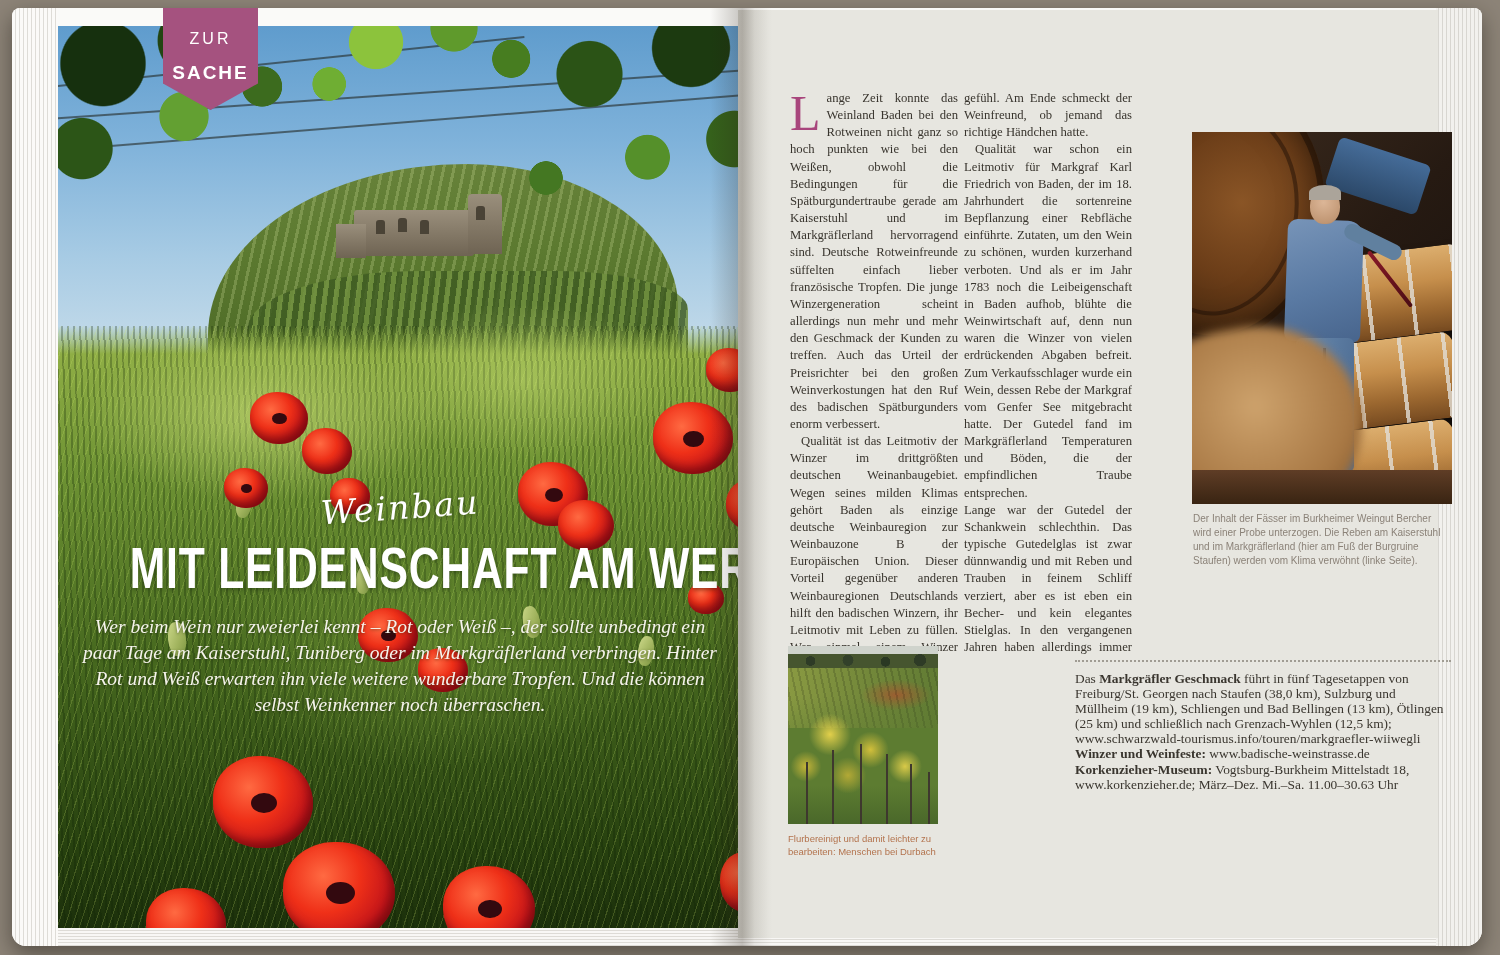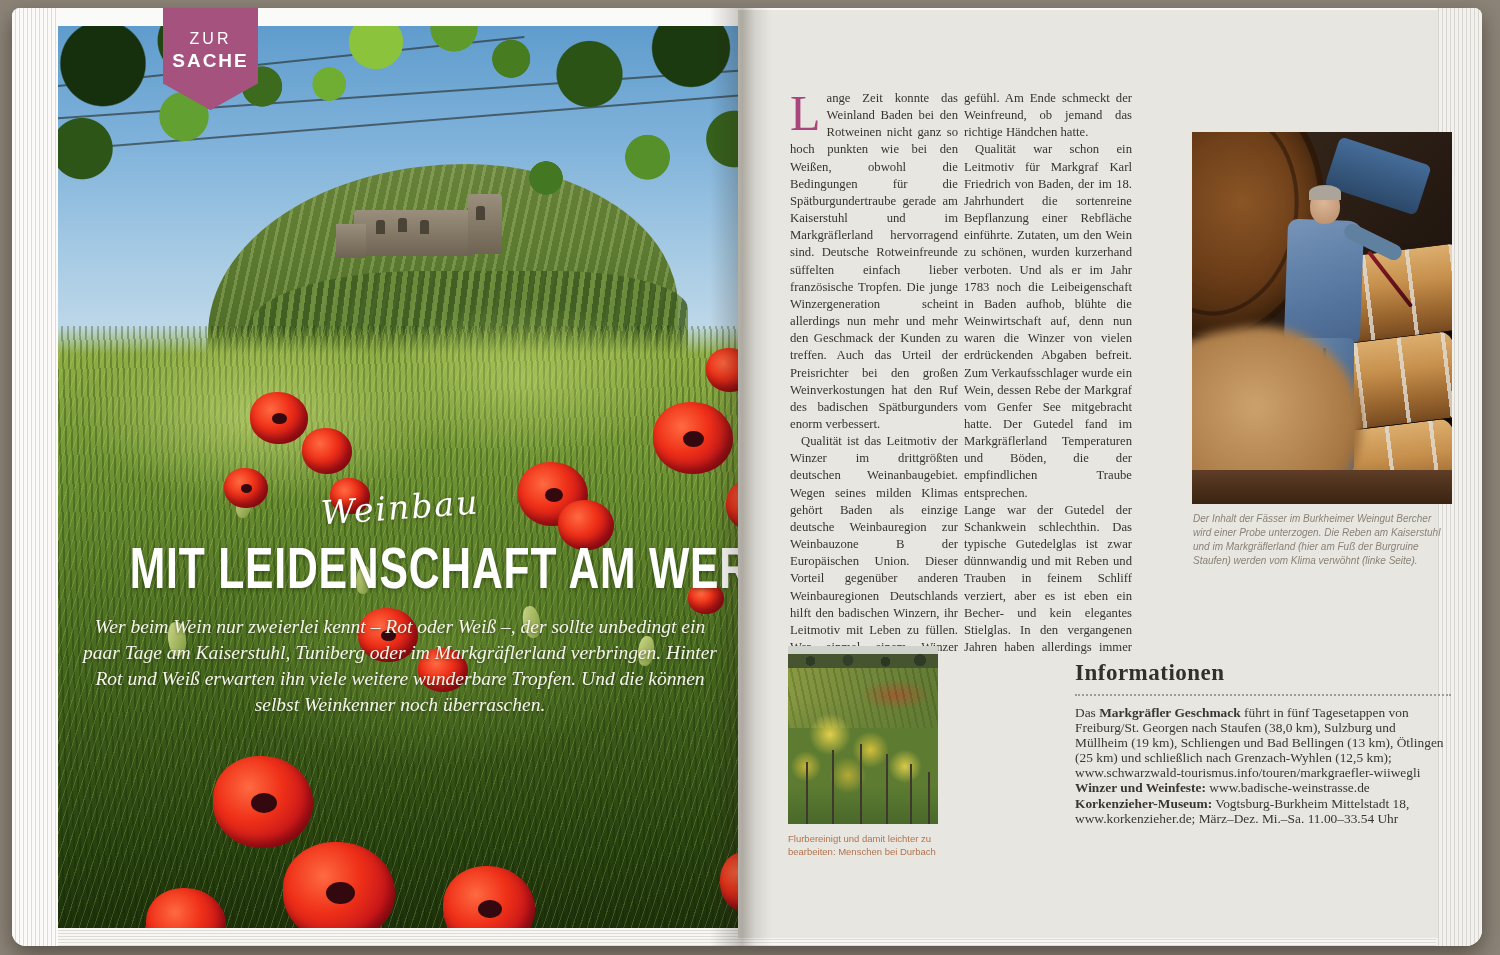--- a/index.html
+++ b/index.html
@@ -74,21 +74,21 @@
     font-family:"Liberation Sans",sans-serif;font-weight:bold;font-size:52px;letter-spacing:1px;
     text-shadow:0 2px 5px rgba(20,35,10,.4);}
   .hero-title>span{display:inline-block;transform:scale(.82,1.1);white-space:nowrap;}
   .hero-intro{position:absolute;left:24px;top:588px;width:636px;text-align:center;color:#f6f4ec;
     font-style:italic;font-size:19.5px;line-height:26px;text-shadow:0 1px 3px rgba(25,40,10,.55);}
   
   .badge{position:absolute;left:151px;top:0;width:95px;height:102px;background:#a5527f;z-index:6;
     clip-path:polygon(0 0,100% 0,100% 74%,50% 100%,0 74%);text-align:center;color:#fff;
     font-family:"Liberation Sans",sans-serif;box-shadow:0 2px 6px rgba(0,0,0,.3);}
   .badge .t1{margin-top:22px;font-size:16px;letter-spacing:3px;font-weight:normal;}
-  .badge .t2{margin-top:2px;font-size:19px;letter-spacing:2px;font-weight:bold;}
+  .badge .t2{margin-top:14px;font-size:19px;letter-spacing:2px;font-weight:bold;}
   
   .gutter{position:absolute;left:698px;top:0;width:62px;height:100%;z-index:5;pointer-events:none;
     background:linear-gradient(to right,rgba(40,30,20,0) 0%,rgba(40,30,20,.20) 42%,rgba(40,30,20,.26) 52%,rgba(40,30,20,.08) 72%,rgba(40,30,20,0) 100%);}
   
   .pageR{position:absolute;left:726px;top:2px;width:700px;height:928px;
     background:linear-gradient(to right,#dbdad3 0,#e7e6e0 30px,#e7e6e0 100%);}
   .pr-head{position:absolute;right:16px;top:28px;text-align:right;
     font-family:"Liberation Sans",sans-serif;color:#54504a;}
   .pr-head .rg{font-size:10px;font-weight:bold;letter-spacing:1.6px;}
   .pr-head .pn{font-size:11.5px;font-weight:bold;letter-spacing:1.4px;margin-top:3px;color:#45423d;}
@@ -155,21 +155,21 @@
   .man-arm{position:absolute;left:150px;top:102px;width:62px;height:16px;border-radius:8px;
     transform:rotate(26deg);background:#60809f;}
   .pipette{position:absolute;left:196px;top:112px;width:4px;height:70px;border-radius:2px;
     transform:rotate(-38deg);background:linear-gradient(#8a1a28,#4a0c14);}
   .man-legs{position:absolute;left:104px;top:206px;width:58px;height:134px;border-radius:6px;
     background:linear-gradient(100deg,#6e8cab 0%,#5a7aa0 50%,#4a688e 100%);}
   .man-legs::after{content:"";position:absolute;left:27px;top:10px;width:3px;height:120px;background:rgba(25,40,60,.45);}
   .cfloor{position:absolute;left:0;bottom:0;width:100%;height:34px;
     background:linear-gradient(#5f3d26,#392412);}
   .bcap{position:absolute;left:455px;top:502px;width:258px;font-family:"Liberation Sans",sans-serif;
-    font-size:10px;line-height:14px;color:#8b8278;font-style:italic;}
+    font-size:10px;line-height:14px;color:#8b8278;}
   
   .info{position:absolute;left:337px;top:650px;width:376px;color:#3a362f;}
   .info h2{margin:0 0 8px;font-size:23px;font-weight:bold;letter-spacing:.5px;color:#33302a;}
   .info .rule{border:none;border-top:2px dotted #a09c93;margin:0 0 9px;}
   .info .itm{font-size:13.4px;line-height:15.1px;text-align:left;}
   .info .b{font-weight:bold;}
 </style>
 </head>
 <body>
 
@@ -277,21 +277,20 @@
       <div class="man-arm"></div>
       <div class="pipette"></div>
       <div class="man-legs"></div>
       <div class="man-head"></div>
       <div class="fgbarrel"></div>
       <div class="cfloor"></div>
     </div>
     <div class="bcap">Der Inhalt der Fässer im Burkheimer Weingut Bercher wird einer Probe unterzogen. Die Reben am Kaiserstuhl und im Markgräflerland (hier am Fuß der Burgruine Staufen) werden vom Klima verwöhnt (linke Seite).</div>
 
     <div class="info">
-      <h2>Informationen</h2>
       <hr class="rule">
       <div class="itm"><span>Das </span><span class="b">Markgräfler Geschmack</span><span> führt in fünf Tagesetappen von Freiburg/St. Georgen nach Staufen (38,0 km), Sulzburg und Müllheim (19 km), Schliengen und Bad Bellingen (13 km), Ötlingen (25 km) und schließlich nach Grenzach-Wyhlen (12,5 km); www.schwarzwald-tourismus.info/touren/markgraefler-wiiwegli</span></div>
       <div class="itm"><span></span><span class="b">Winzer und Weinfeste:</span><span> www.badische-weinstrasse.de</span></div>
-      <div class="itm"><span></span><span class="b">Korkenzieher-Museum:</span><span> Vogtsburg-Burkheim Mittelstadt 18, www.korkenzieher.de; März–Dez. Mi.–Sa. 11.00–33.54 Uhr</span></div>
+      <div class="itm"><span></span><span class="b">Korkenzieher-Museum:</span><span> Vogtsburg-Burkheim Mittelstadt 18, www.korkenzieher.de; März–Dez. Mi.–Sa. 11.00–30.63 Uhr</span></div>
     </div>
 
   </div>
 </div>
 
 </body></html>

